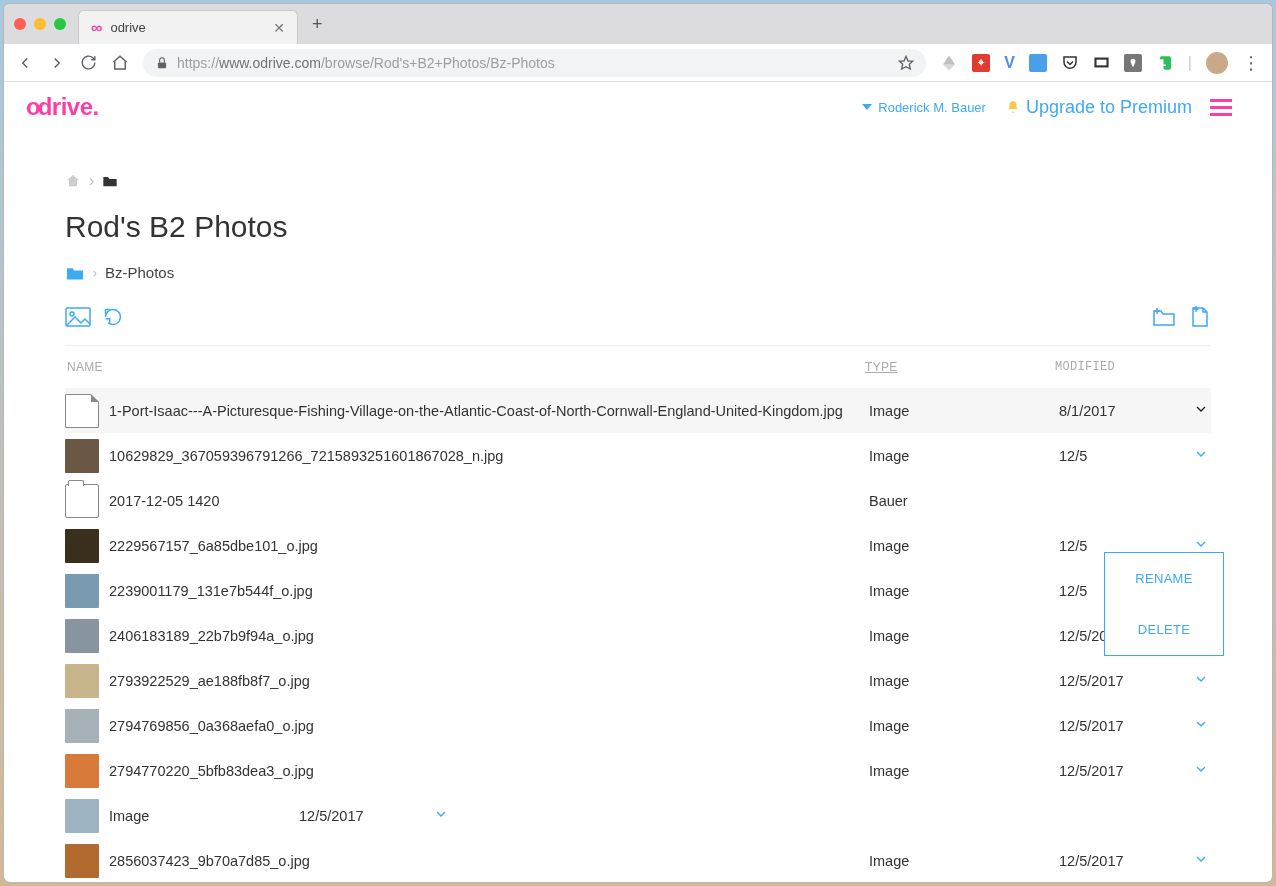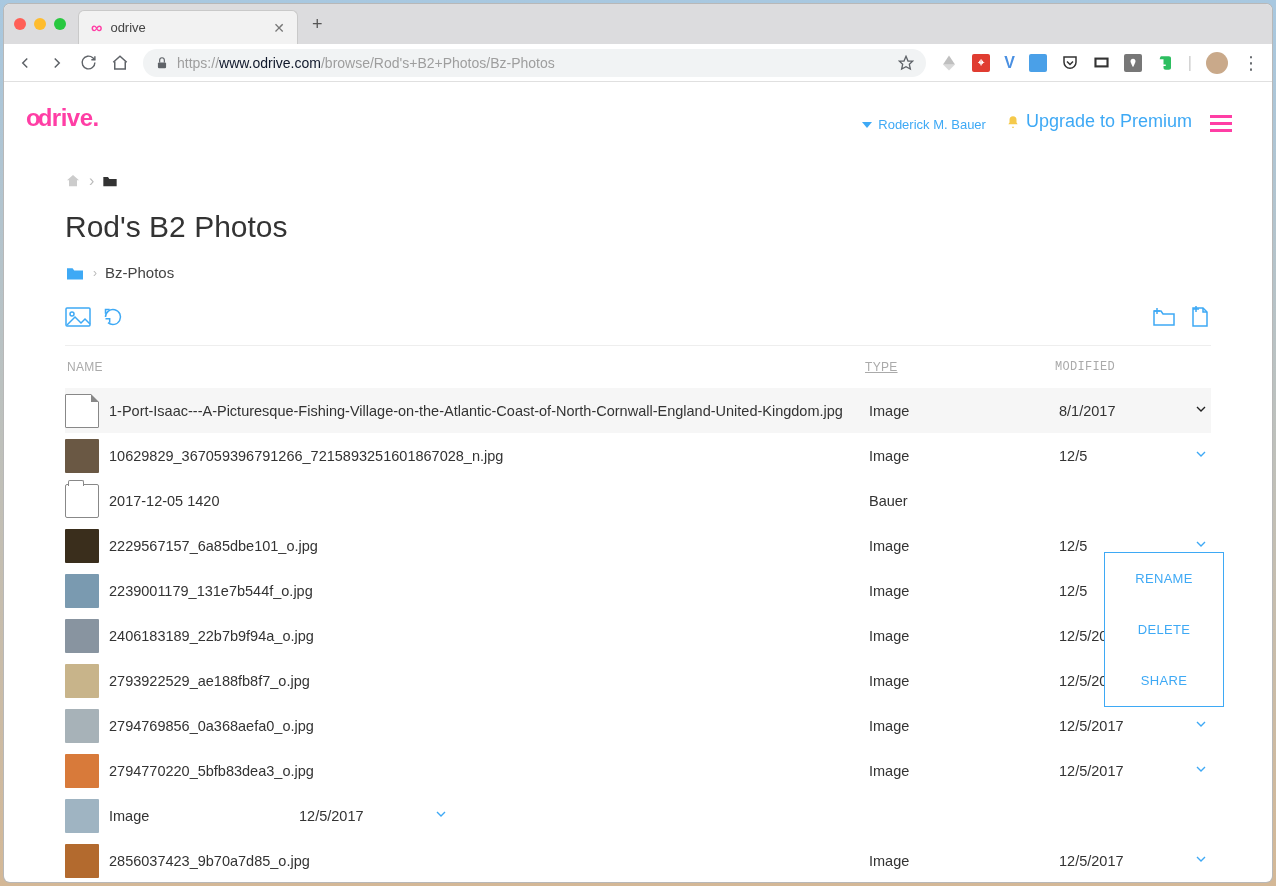--- a/index.html
+++ b/index.html
@@ -15,28 +15,28 @@
   .tab-fav { font-weight: bold; color: #ff3ea5; margin-right: 8px; font-size: 16px; }
   .tab-title { font-size: 13px; color: #444; flex: 1; }
   .tab-close { color: #777; font-size: 14px; margin-left: 10px; }
   .newtab { margin-left: 14px; color: #555; font-size: 18px; }
   
   .navbar { height: 38px; background: #fff; border-bottom: 1px solid #e0e0e0; display: flex; align-items: center; padding: 0 12px; gap: 14px; }
   .navicon { color: #5f6368; display: flex; align-items: center; }
   .addr { flex: 1; height: 28px; background: #f1f3f4; border-radius: 14px; display: flex; align-items: center; padding: 0 12px; gap: 8px; }
   .lock { color: #5f6368; }
   .url { font-size: 14px; color: #9e9e9e; }
-  .url .dom { color: #0f172a; }
+  .url .dom { color: #737373; }
   .star { color: #5f6368; margin-left: auto; }
   .ext { width: 18px; height: 18px; border-radius: 2px; display: flex; align-items: center; justify-content: center; font-size: 11px; color: #fff; font-weight: bold; }
   .avatar { width: 22px; height: 22px; border-radius: 50%; background: #c9a98a; }
   .more { color: #5f6368; font-size: 18px; }
   .extsep { color: #ccc; }
   
-  .apphead { height: 50px; display: flex; align-items: flex-end; padding: 0 40px 0 22px; border-bottom: 0; }
+  .apphead { height: 50px; display: flex; align-items: center; padding: 0 40px 0 22px; border-bottom: 0; }
   .logo { font-size: 24px; font-weight: 600; color: #ff3ea5; letter-spacing: -0.5px; font-family: Arial, sans-serif; }
   .logo .oo { letter-spacing: -3px; }
   .headspace { flex: 1; }
   .userbit { display: flex; align-items: center; gap: 6px; color: #3ea9f5; font-size: 13px; margin-right: 20px; cursor: pointer; }
   .premium { display: flex; align-items: center; gap: 6px; color: #3ea9f5; font-size: 18px; margin-right: 18px; cursor: pointer; }
   .bell { color: #f5c94a; }
   .burger { display: flex; flex-direction: column; gap: 4px; cursor: pointer; }
   .burger div { width: 22px; height: 3px; background: #ff3ea5; }
   
   .content { flex: 1; overflow-y: auto; padding: 10px 0 0 0; position: relative; }
@@ -374,17 +374,16 @@
                   <polyline points="6 9 12 15 18 9"></polyline>
                 </svg>
               </span></div>
           </div>
         </div>
     </div>
 
     <div class="ctx">
       <div>RENAME</div>
       <div>DELETE</div>
-      <div>SHARE</div>
     </div>
   </div>
 
 </div>
 
 </body></html>

